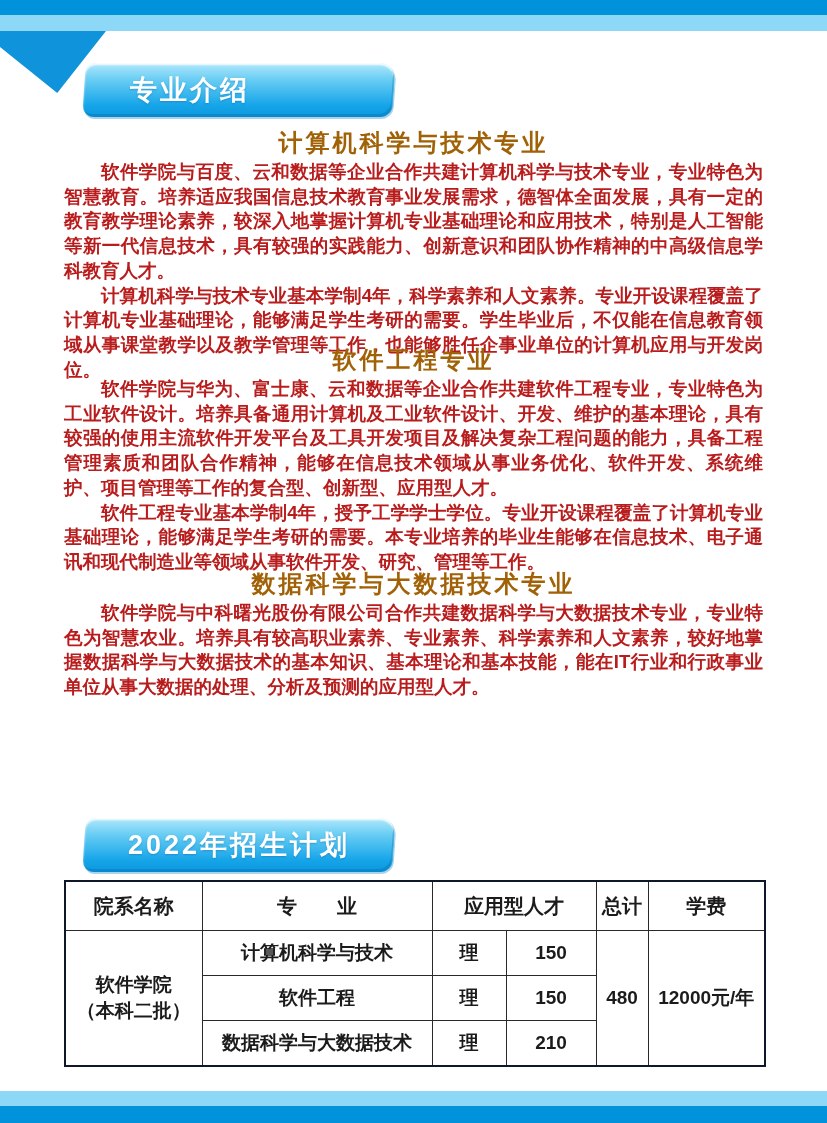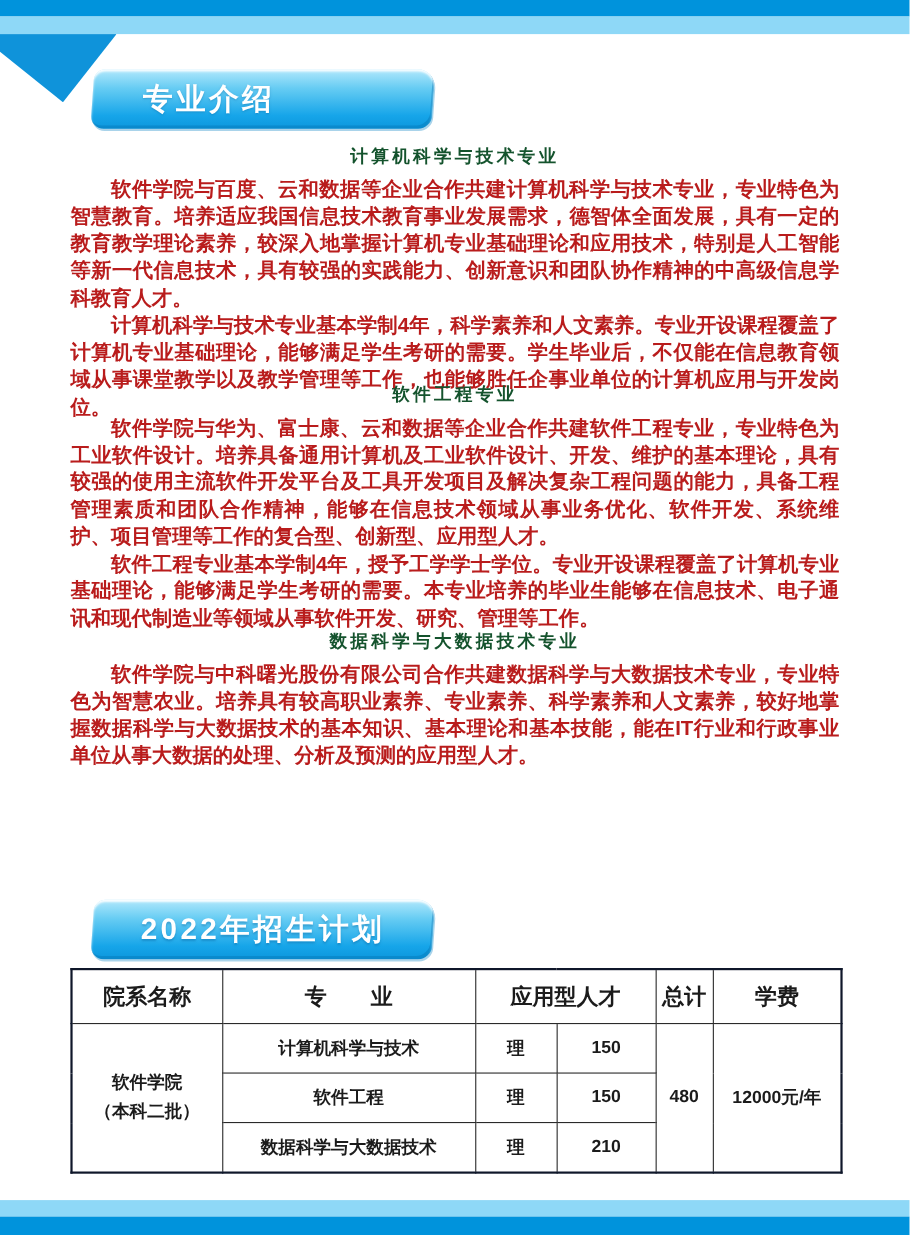--- a/index.html
+++ b/index.html
@@ -32,35 +32,35 @@
     white-space:nowrap;
   }
   #intro-banner{top:63px;}
   #intro-banner .banner-label{padding-left:46px;}
   #plan-banner{top:818px;justify-content:center;}
   .section{position:absolute;left:64px;width:699px;}
   #section-0{top:127px;}
   #section-1{top:344px;}
   #section-2{top:568px;}
   .section-heading{
-    margin:0 0 2px 0;text-align:center;color:#14532d;
-    font-size:16px;line-height:31px;font-weight:bold;letter-spacing:3px;
+    margin:0 0 2px 0;text-align:center;color:#a16207;
+    font-size:24px;line-height:31px;font-weight:bold;letter-spacing:3px;
   }
   .section p{
     margin:0;text-indent:2em;text-align:justify;
     font-size:18.5px;line-height:24.7px;font-weight:bold;color:#b91c1c;
   }
   .enrollment-table{
     position:absolute;left:64px;top:880px;
     border-collapse:collapse;table-layout:fixed;
     font-weight:bold;color:#1b1b1b;
   }
   .enrollment-table th,.enrollment-table td{
     border:1px solid #2a2a2a;text-align:center;vertical-align:middle;
-    font-size:16px;padding:0;font-weight:bold;
+    font-size:19px;padding:0;font-weight:bold;
   }
   .enrollment-table{border:2px solid #0f172a;}
   .enrollment-table th{height:48px;font-size:20px;}
   .enrollment-table td{height:44px;}
   .department-cell{white-space:pre-line;line-height:26px;}
   .spread{letter-spacing:0;}
 </style>
 </head>
 <body>
 

